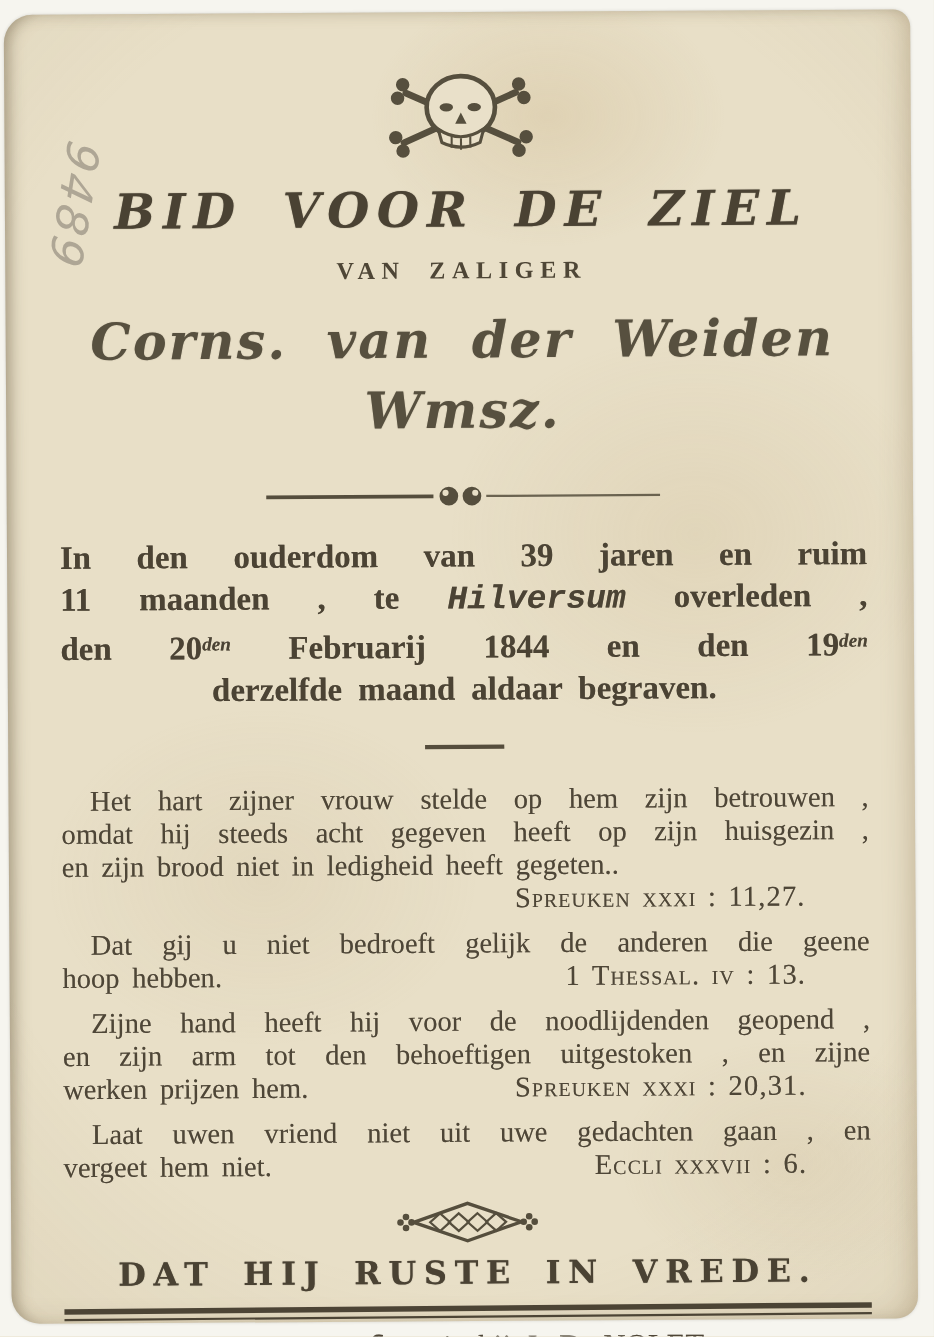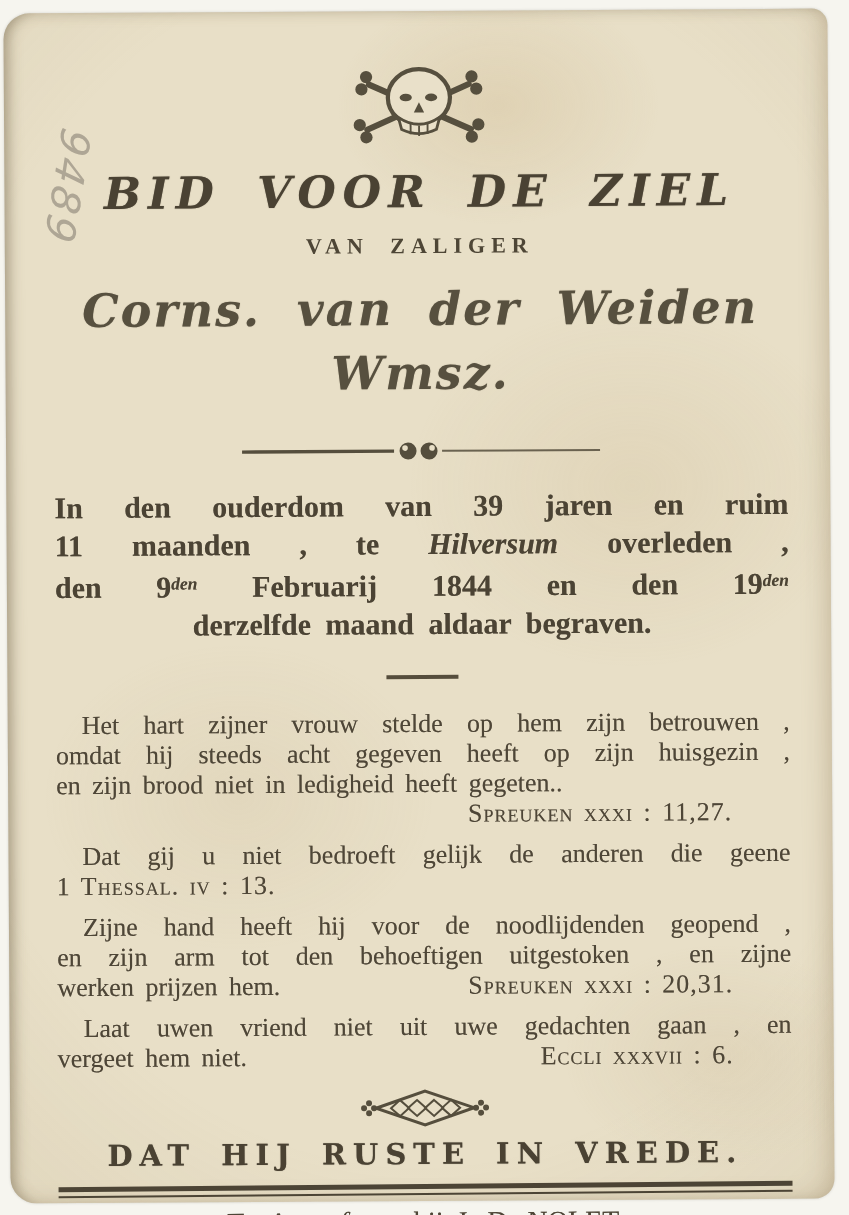--- a/index.html
+++ b/index.html
@@ -73,21 +73,21 @@
   .orn1-wrap{margin-top:34px;text-align:center;height:24px;}
   .obituary{
     margin-top:24px;
     font-size:30px;line-height:38px;font-weight:bold;
     color:#4b4334;word-spacing:7px;
     text-shadow:0 0 .6px rgba(60,52,40,.5);
   }
   .just{text-align:justify;text-align-last:justify;}
   .obituary .center{text-align:center;text-align-last:center;}
   sup{font-size:.58em;vertical-align:.45em;letter-spacing:0;font-style:italic;}
-  .it{font-style:italic;}
+  .it{font-style:italic;font-family:Liberation Mono, monospace;}
   .rule-short-wrap{margin-top:22px;text-align:center;}
   .rule-short{display:inline-block;width:72px;border-top:4px solid #554d3c;}
   
   .quotes{margin-top:26px;font-size:26px;line-height:30px;color:#4e4637;
           word-spacing:5px;text-shadow:0 0 .5px rgba(60,52,40,.45);}
   .quote{margin-top:11px;}
   .quote:first-child{margin-top:0;}
   .indent{text-indent:26px;}
   .qlast{display:flex;justify-content:space-between;padding-right:58px;}
   .ref{font-variant:small-caps;letter-spacing:1px;word-spacing:3px;}
@@ -165,21 +165,21 @@
     </div>
 
     <div class="obituary">
       <div class="just">In den ouderdom van 39 jaren en ruim</div>
       <div class="just">
         <span>11 maanden , te</span>
         <span class="it">Hilversum</span>
         <span>overleden ,</span>
       </div>
       <div class="just">
-        <span>den 9</span><sup>den</sup>
+        <span>den 20</span><sup>den</sup>
         <span>Februarij 1844 en den 19</span><sup>den</sup>
       </div>
       <div class="center">derzelfde maand aldaar begraven.</div>
     </div>
 
     <div class="rule-short-wrap">
       <span class="rule-short"></span>
     </div>
 
     <div class="quotes">
@@ -189,20 +189,21 @@
         <div class="just">omdat hij steeds acht gegeven heeft op zijn huisgezin ,</div>
         <div>en zijn brood niet in ledigheid heeft gegeten..</div>
         <div class="qref-line">
           <span class="ref">Spreuken xxxi : 11,27.</span>
         </div>
       </div>
 
       <div class="quote">
         <div class="indent just">Dat gij u niet bedroeft gelijk de anderen die geene</div>
         <div class="qlast">
+          <span>hoop hebben.</span>
           <span class="ref">1 Thessal. iv : 13.</span>
         </div>
       </div>
 
       <div class="quote">
         <div class="indent just">Zijne hand heeft hij voor de noodlijdenden geopend ,</div>
         <div class="just">en zijn arm tot den behoeftigen uitgestoken , en zijne</div>
         <div class="qlast">
           <span>werken prijzen hem.</span>
           <span class="ref">Spreuken xxxi : 20,31.</span>

